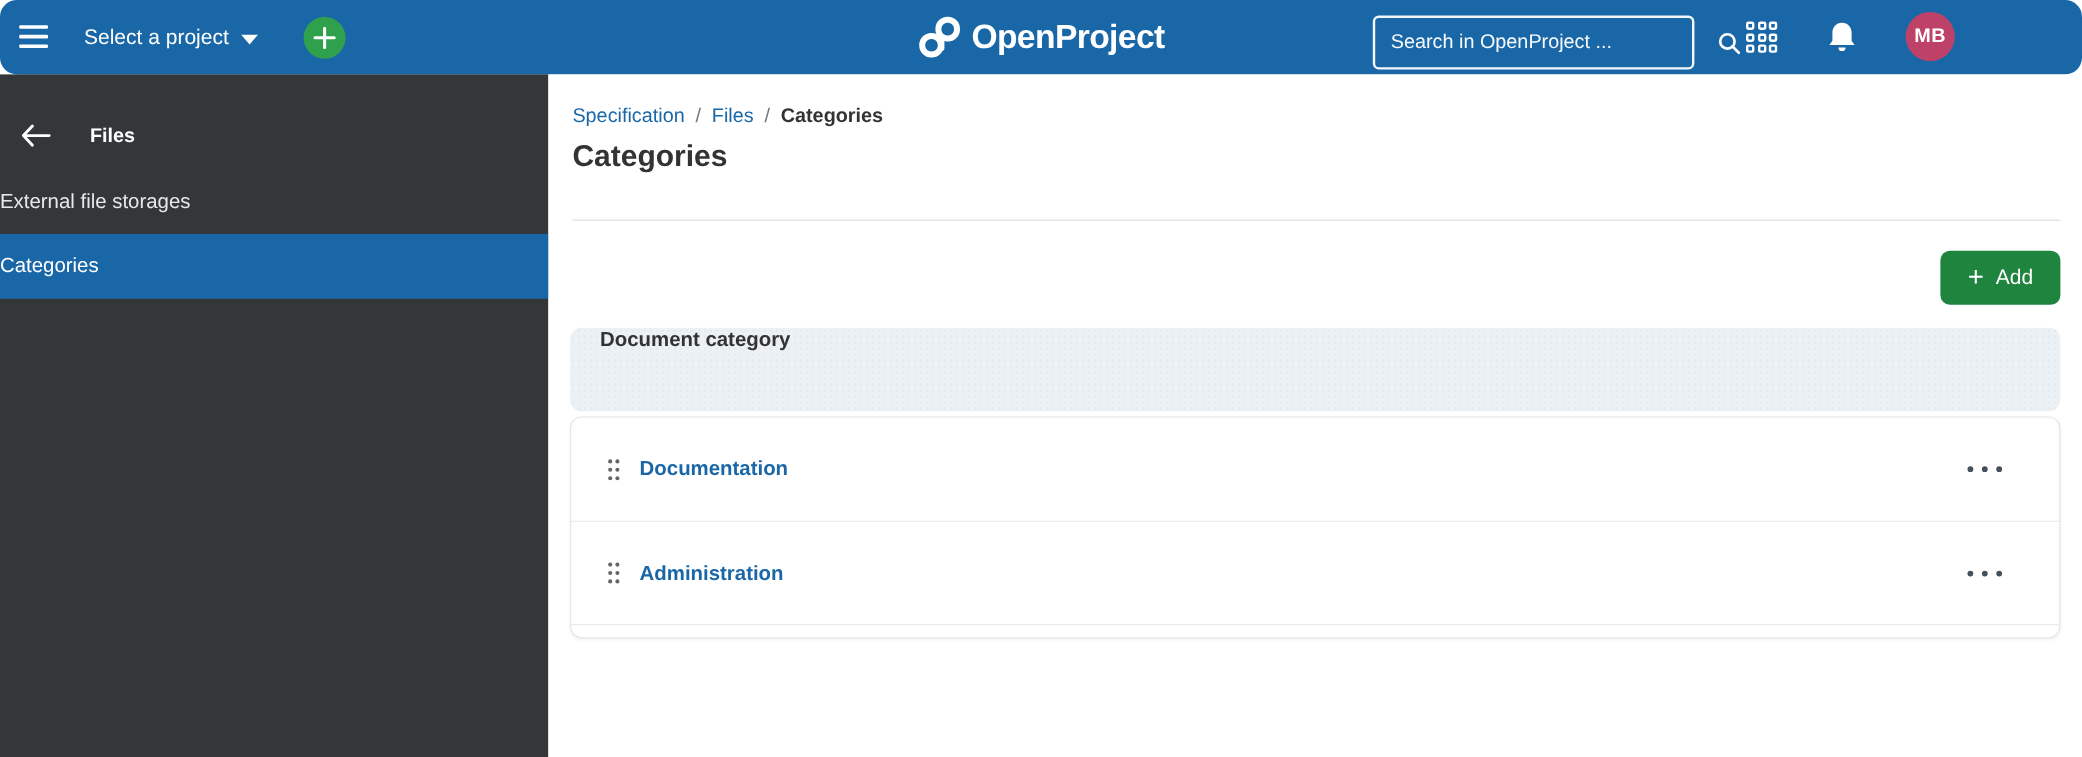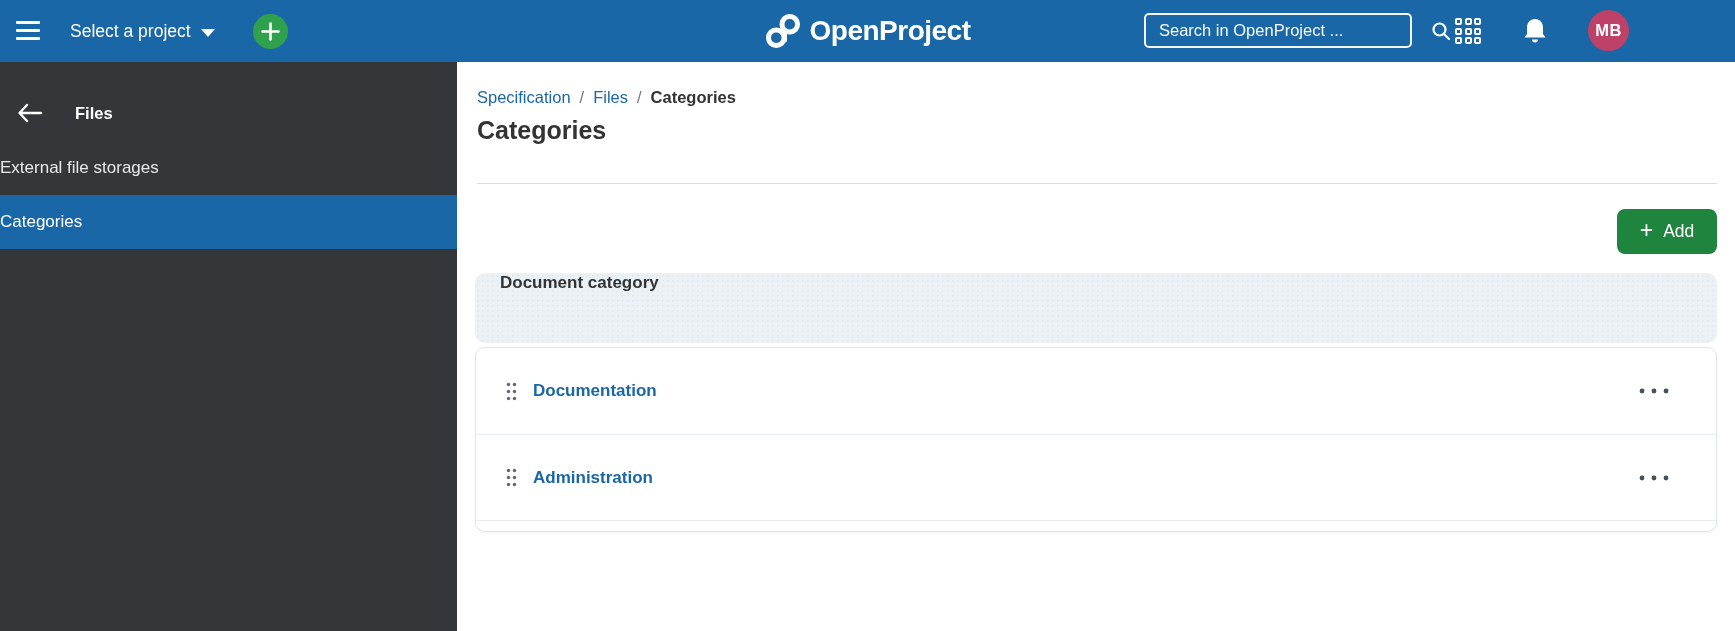--- a/index.html
+++ b/index.html
@@ -10,30 +10,30 @@
     --add-button-bg:#1F843D;
     --topbar-plus-bg:#2FA04C;
     --avatar-bg:#BE4268;
     --table-header-bg:#ECF1F5;
   }
   *{margin:0;padding:0;box-sizing:border-box;}
   html,body{width:1735px;height:631px;overflow:hidden;}
   body{font-family:"Liberation Sans","DejaVu Sans",sans-serif;background:#fff;position:relative;}
 
   
-  .topbar{position:absolute;left:0;top:0;width:1735px;height:62px;background:var(--topbar-bg);color:#fff;}
+  .topbar{position:absolute;left:0;top:0;width:1735px;height:62px;background:var(--topbar-bg);color:#fff;border-radius:14px;}
   .hamburger{position:absolute;left:16px;top:21px;width:24px;height:19px;display:flex;flex-direction:column;justify-content:space-between;cursor:pointer;}
   .hamburger span{display:block;height:3px;border-radius:1px;background:#fff;}
   .project-select{position:absolute;left:70px;top:0;height:62px;display:flex;align-items:center;gap:10px;font-size:17.5px;cursor:pointer;}
   .caret-down{width:0;height:0;border-left:7px solid transparent;border-right:7px solid transparent;border-top:8px solid #fff;margin-top:3px;}
   .plus-btn{position:absolute;left:253px;top:14px;width:35px;height:35px;border-radius:50%;background:var(--topbar-plus-bg);display:flex;align-items:center;justify-content:center;cursor:pointer;}
   .plus-btn svg{display:block;}
   .logo{position:absolute;left:50%;top:0;transform:translateX(-50%);height:62px;display:flex;align-items:center;gap:9px;}
   .logo-text{font-size:28px;font-weight:700;letter-spacing:-0.5px;}
-  .searchbox{position:absolute;left:1144px;top:13px;width:268px;height:35px;border:2px solid rgba(255,255,255,0.95);border-radius:5px;display:flex;align-items:center;background:transparent;gap:48px;}
+  .searchbox{position:absolute;left:1144px;top:13px;width:268px;height:45px;border:2px solid rgba(255,255,255,0.95);border-radius:5px;display:flex;align-items:center;background:transparent;gap:48px;}
   .searchbox input{flex:1;background:transparent;border:none;outline:none;color:#fff;font-size:16.5px;padding:0 4px 0 13px;font-family:inherit;}
   .searchbox input::placeholder{color:rgba(255,255,255,0.97);opacity:1;}
   .searchbox .mag{margin-right:10px;flex:0 0 auto;display:flex;cursor:pointer;}
   .topbar-icon{position:absolute;top:0;height:62px;display:flex;align-items:center;justify-content:center;width:44px;cursor:pointer;}
   .grid-icon{left:1446px;}
   .grid9{display:grid;grid-template-columns:repeat(3,7px);grid-template-rows:repeat(3,7px);gap:2.5px;}
   .grid9 span{width:7px;height:7px;border:2px solid #fff;border-radius:2px;}
   .bell-icon{left:1513px;}
   .help-icon{left:1585px;}
   .help-circle{width:29px;height:29px;border:2.5px solid #fff;border-radius:50%;display:flex;align-items:center;justify-content:center;font-size:17px;font-weight:700;color:#fff;}

